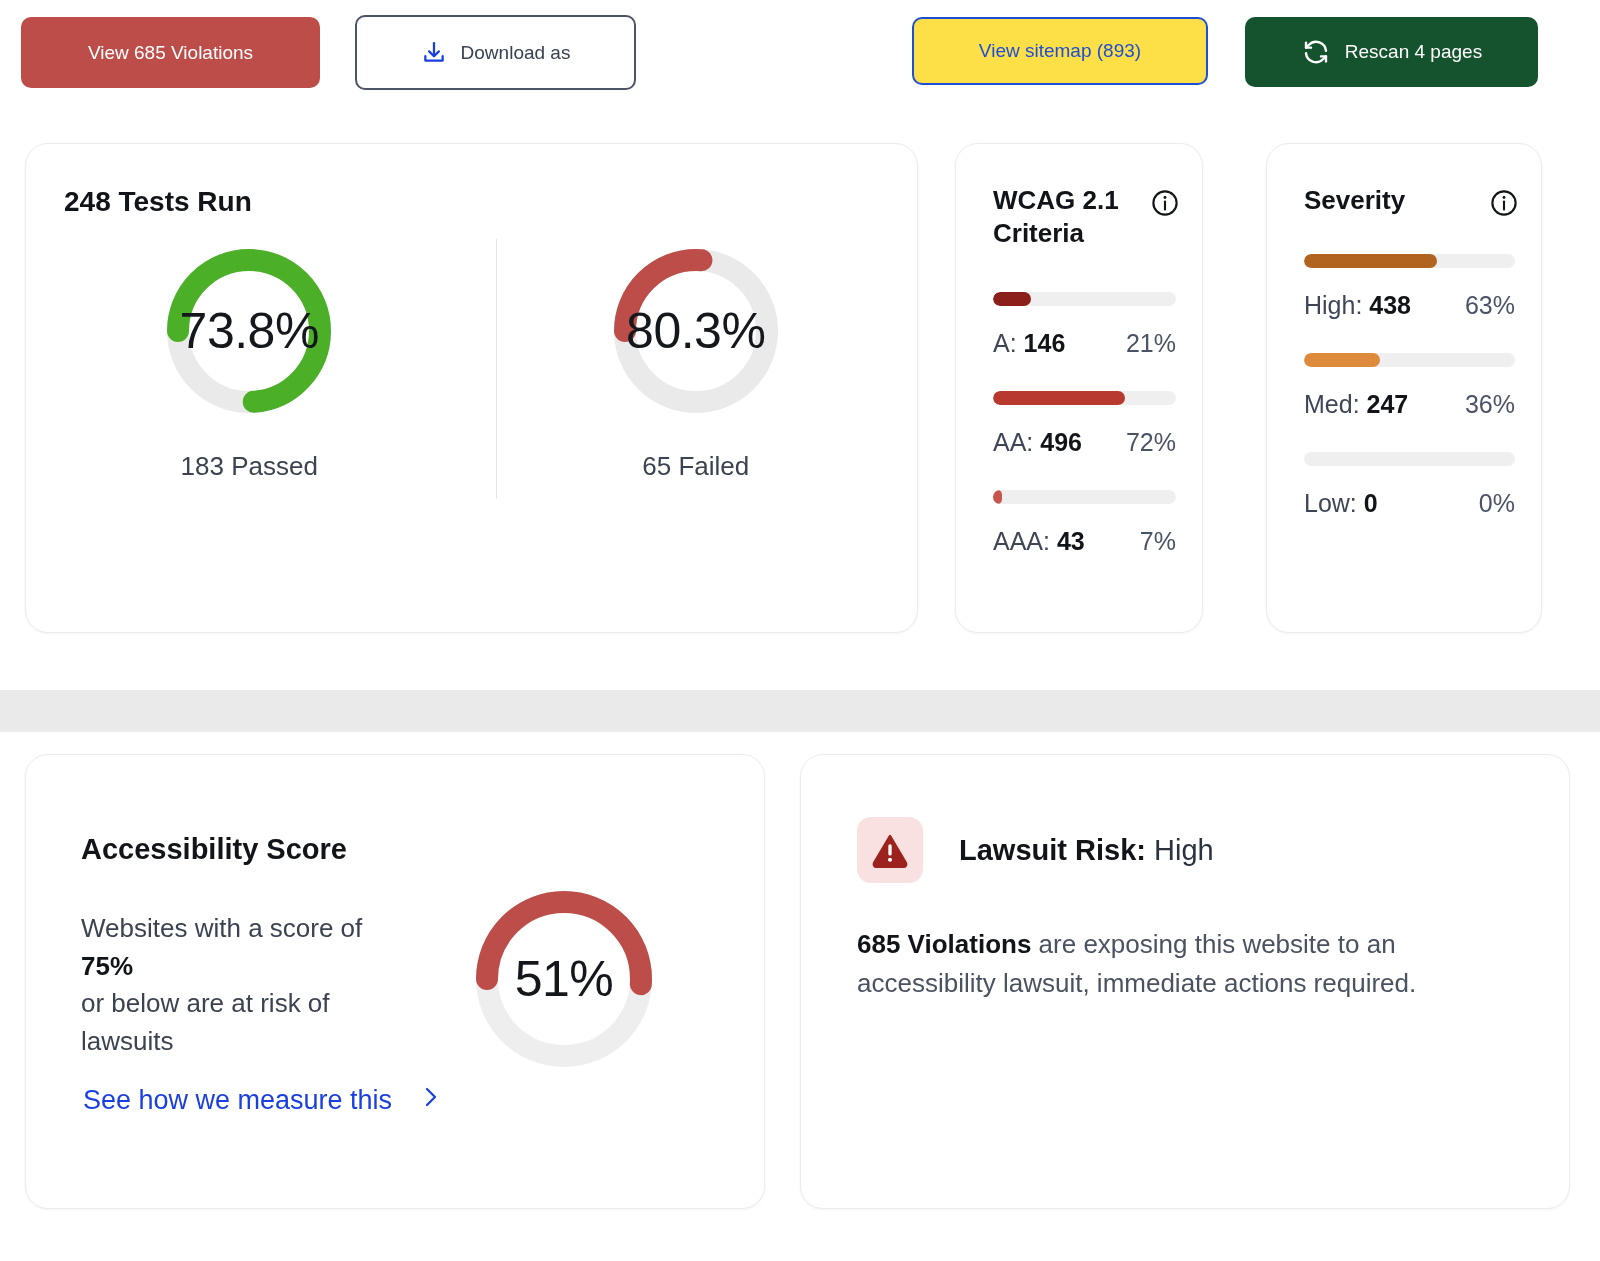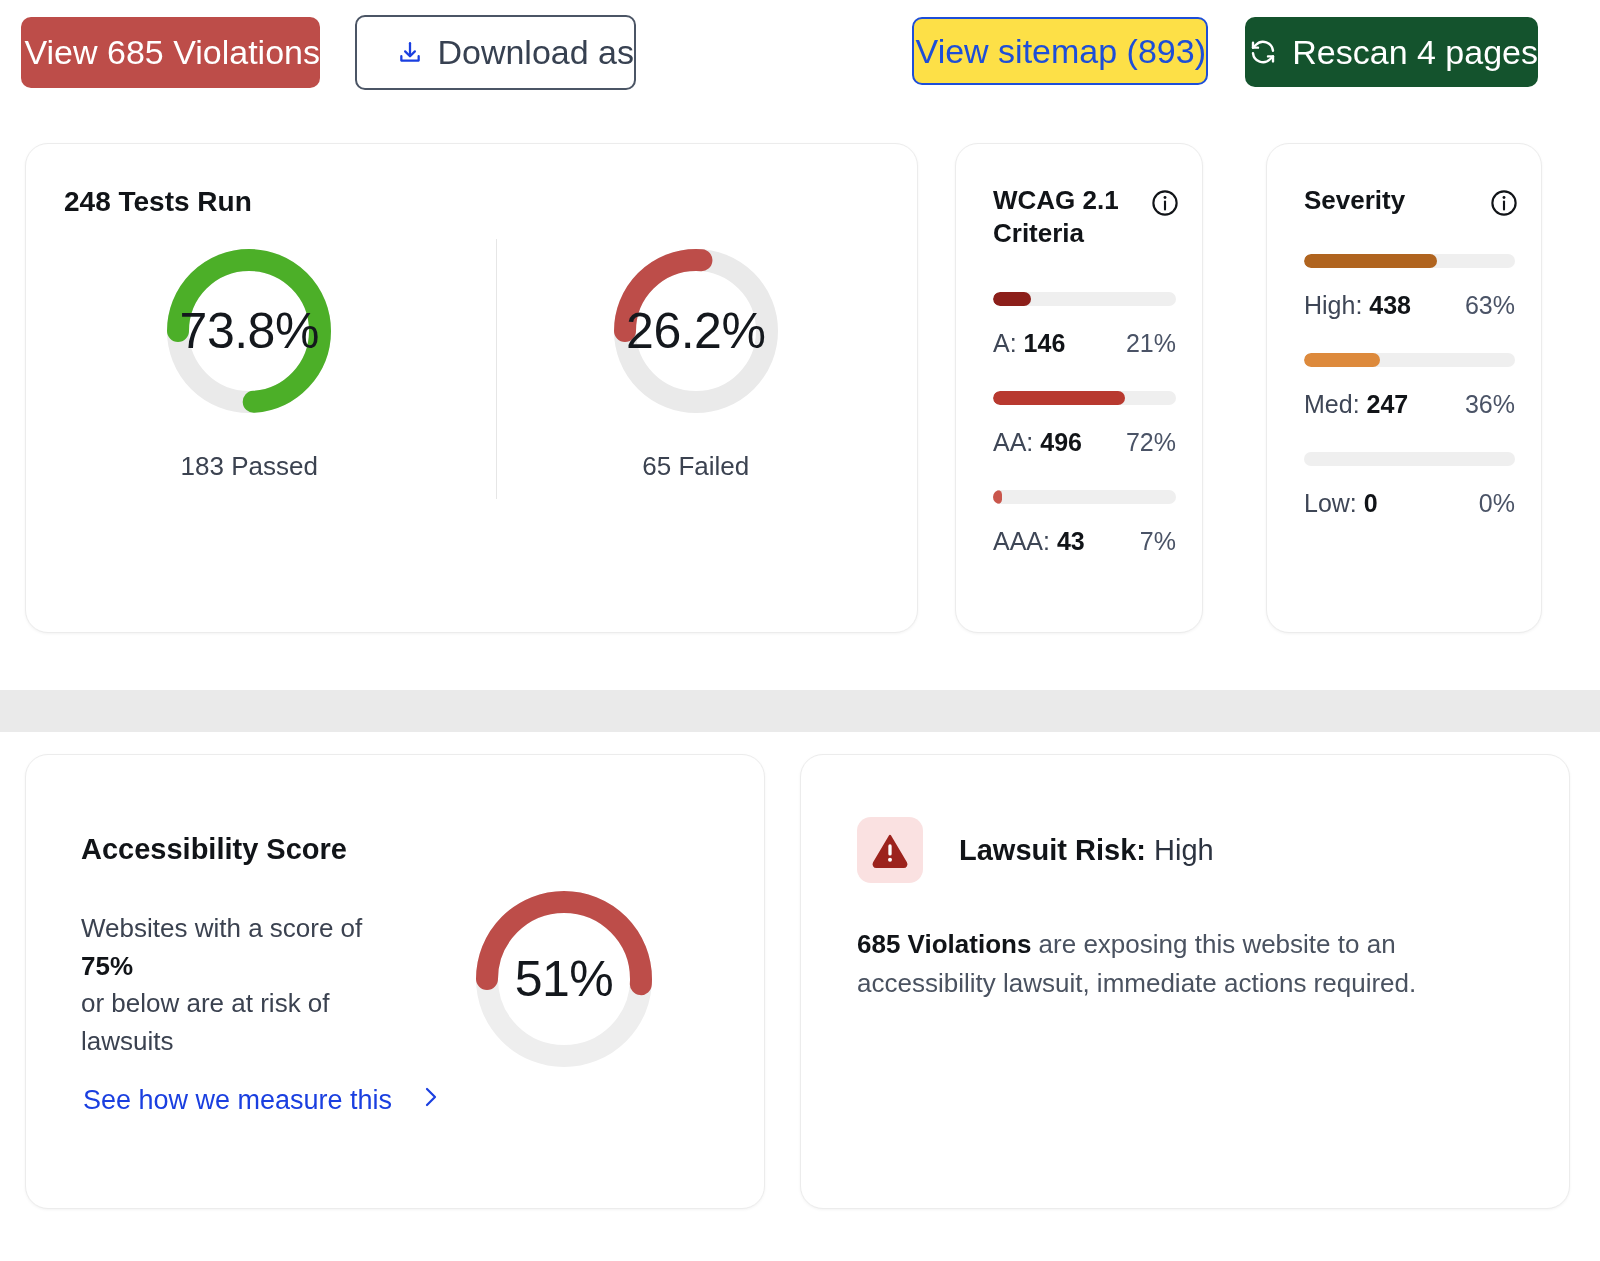--- a/index.html
+++ b/index.html
@@ -14,24 +14,24 @@
 
   .page { position: relative; width: 1600px; height: 1261px; background: #fff; }
 
   
   .actionbar {
     position: absolute; left: 0; top: 0; width: 1600px; height: 112px;
     background: #fff;
   }
   .btn {
     position: absolute;
-    display: flex; align-items: center; justify-content: flex-end;
+    display: flex; align-items: center; justify-content: center;
     gap: 14px;
     border-radius: 10px;
-    font-size: 34px;
+    font-size: 19px;
     white-space: nowrap;
     cursor: pointer;
     user-select: none;
   }
   .btn-violations {
     left: 21px; top: 17px; width: 299px; height: 71px;
     background: #bd4d49; color: #ffffff; border: none;
   }
   .btn-download {
     left: 355px; top: 15px; width: 281px; height: 75px;
@@ -219,21 +219,21 @@
         </div>
         <div class="tests-caption">183 Passed</div>
       </div>
 
       <div class="tests-half">
         <div class="donut">
           <svg width="184" height="184" viewBox="0 0 184 184">
             <circle cx="92" cy="92" r="71" fill="none" stroke="#eaeaea" stroke-width="22"></circle>
             <circle id="arc-failed" cx="92" cy="92" r="71" fill="none" stroke="#bd4d49" stroke-width="22" stroke-linecap="round" stroke-dasharray="116.87981308415468 329.22634372559594" transform="rotate(-90 92 92)"></circle>
           </svg>
-          <div class="donut-label">26.2%</div>
+          <div class="donut-label">80.3%</div>
         </div>
         <div class="tests-caption">65 Failed</div>
       </div>
 
     </div>
   </div>
 
   <div class="card card-wcag">
     <div class="stat-head">
       <div class="stat-title">WCAG 2.1 Criteria</div>

